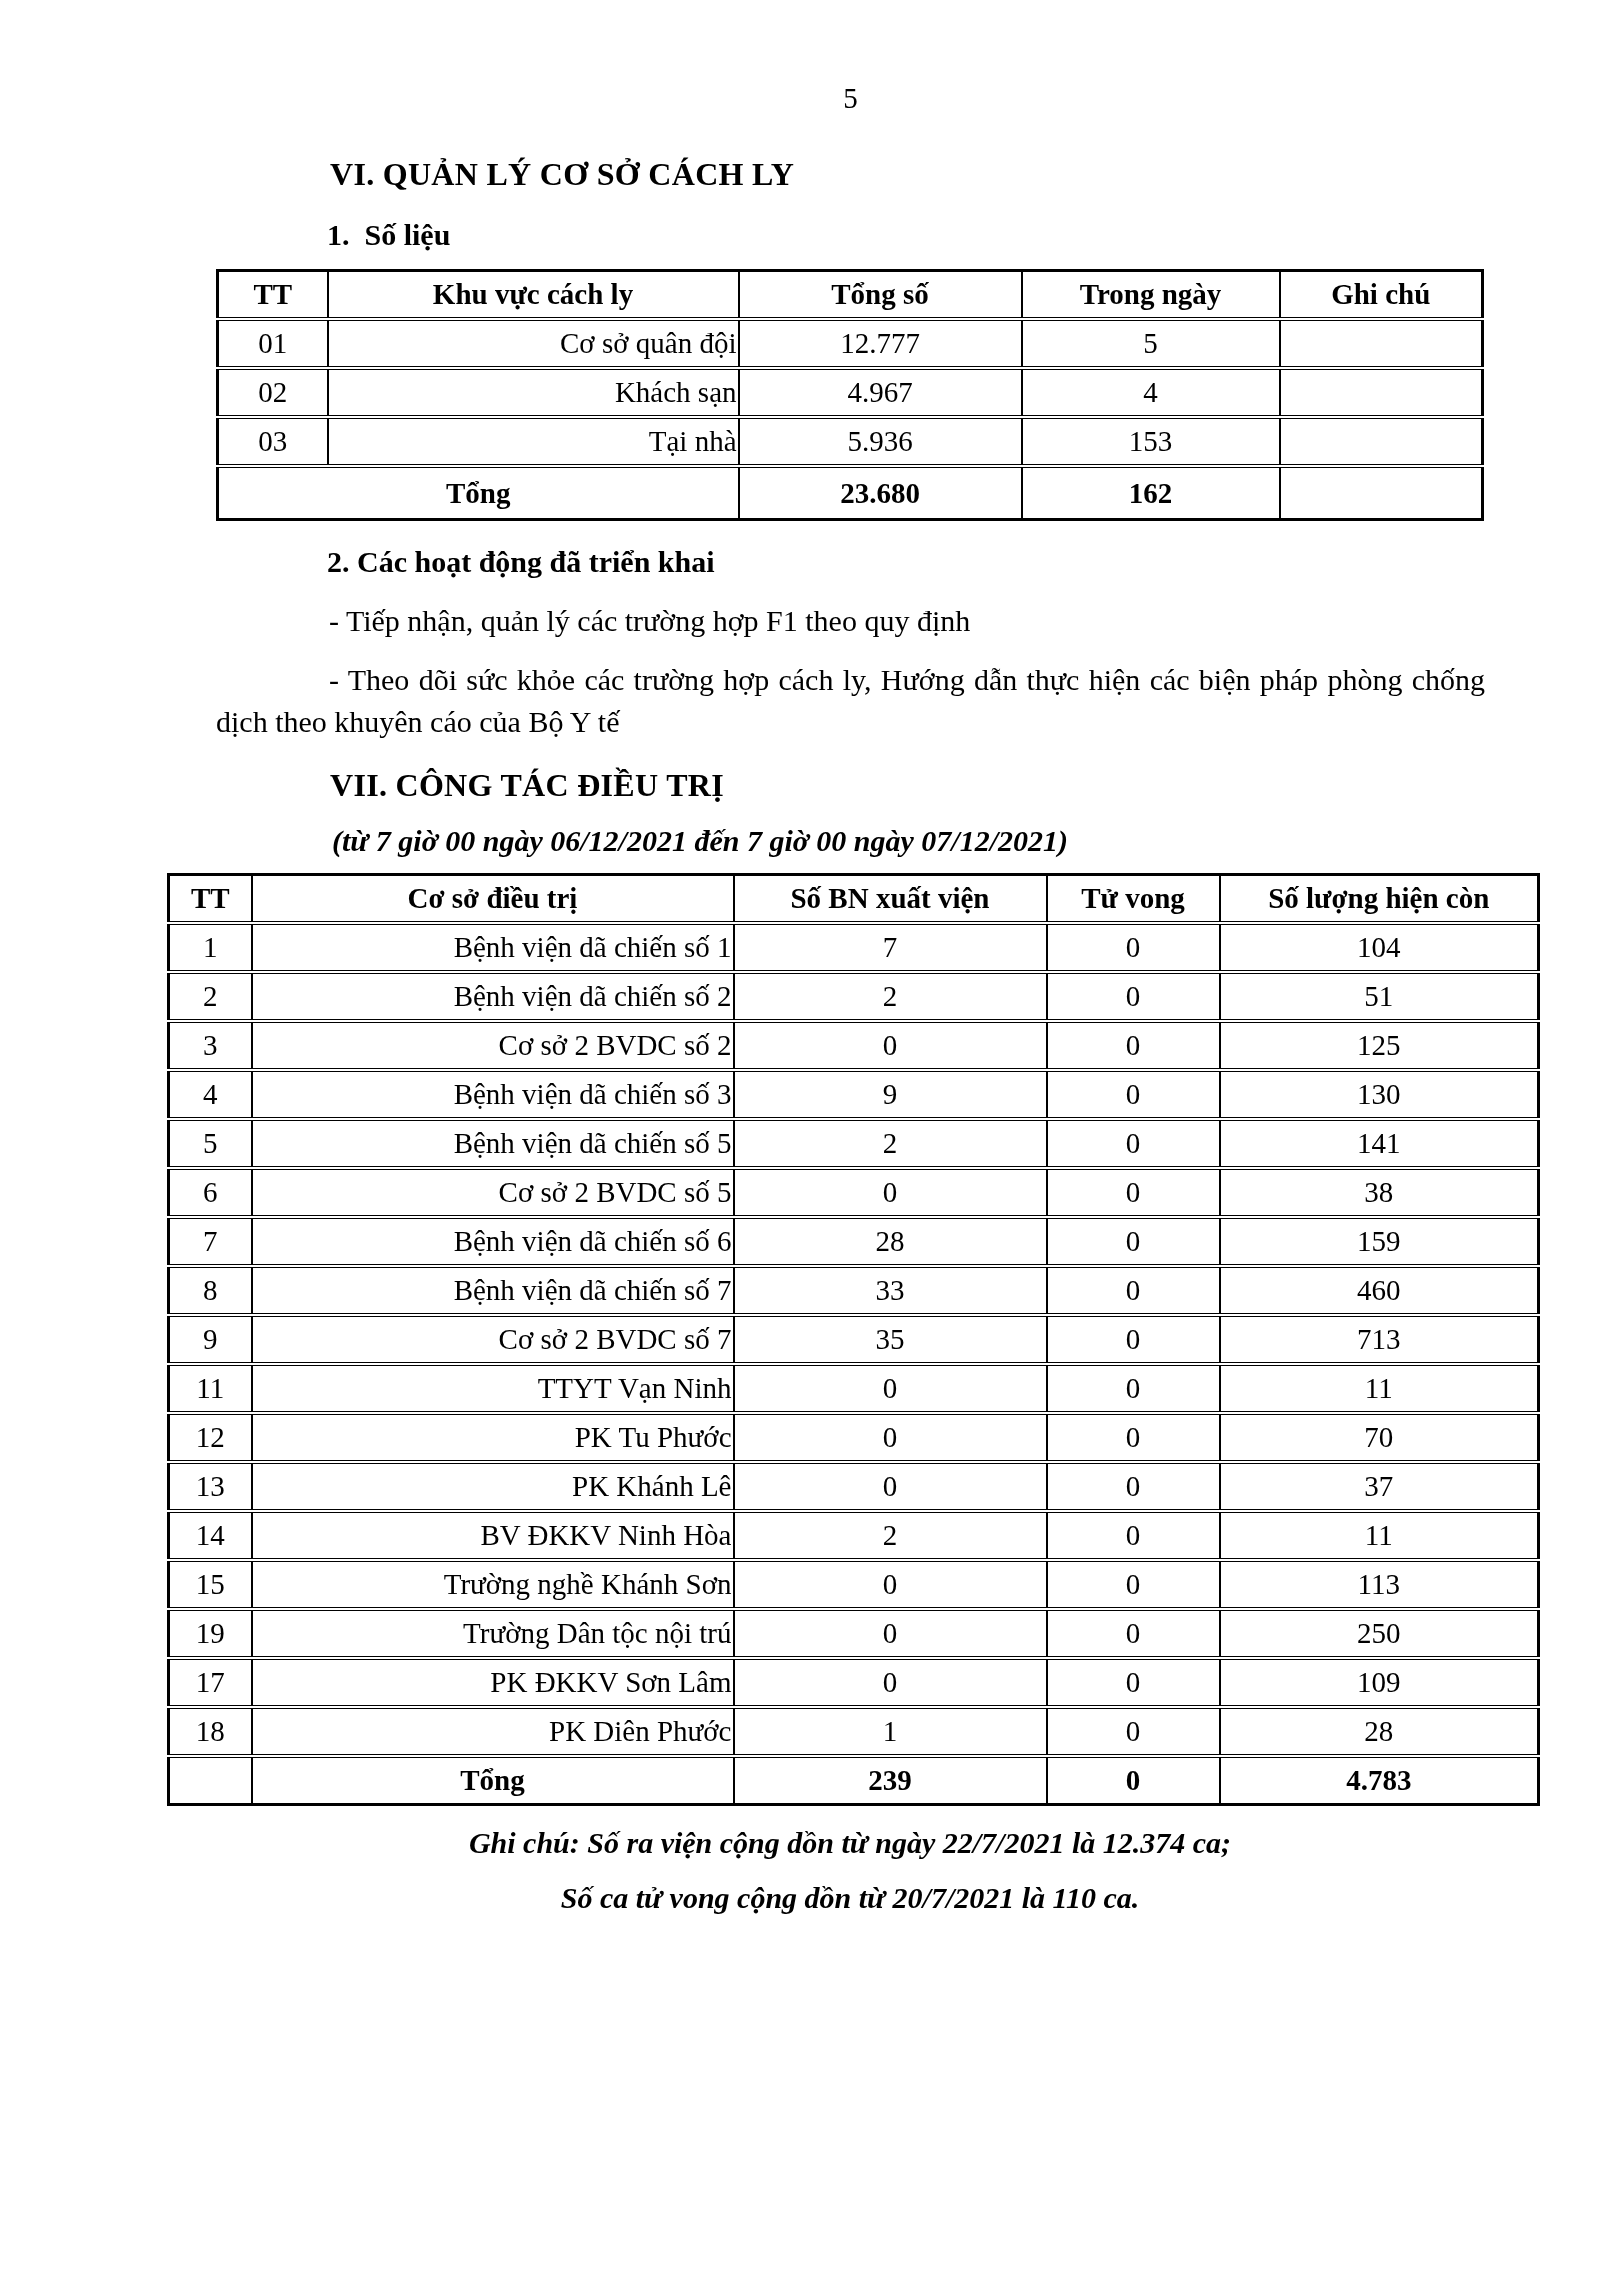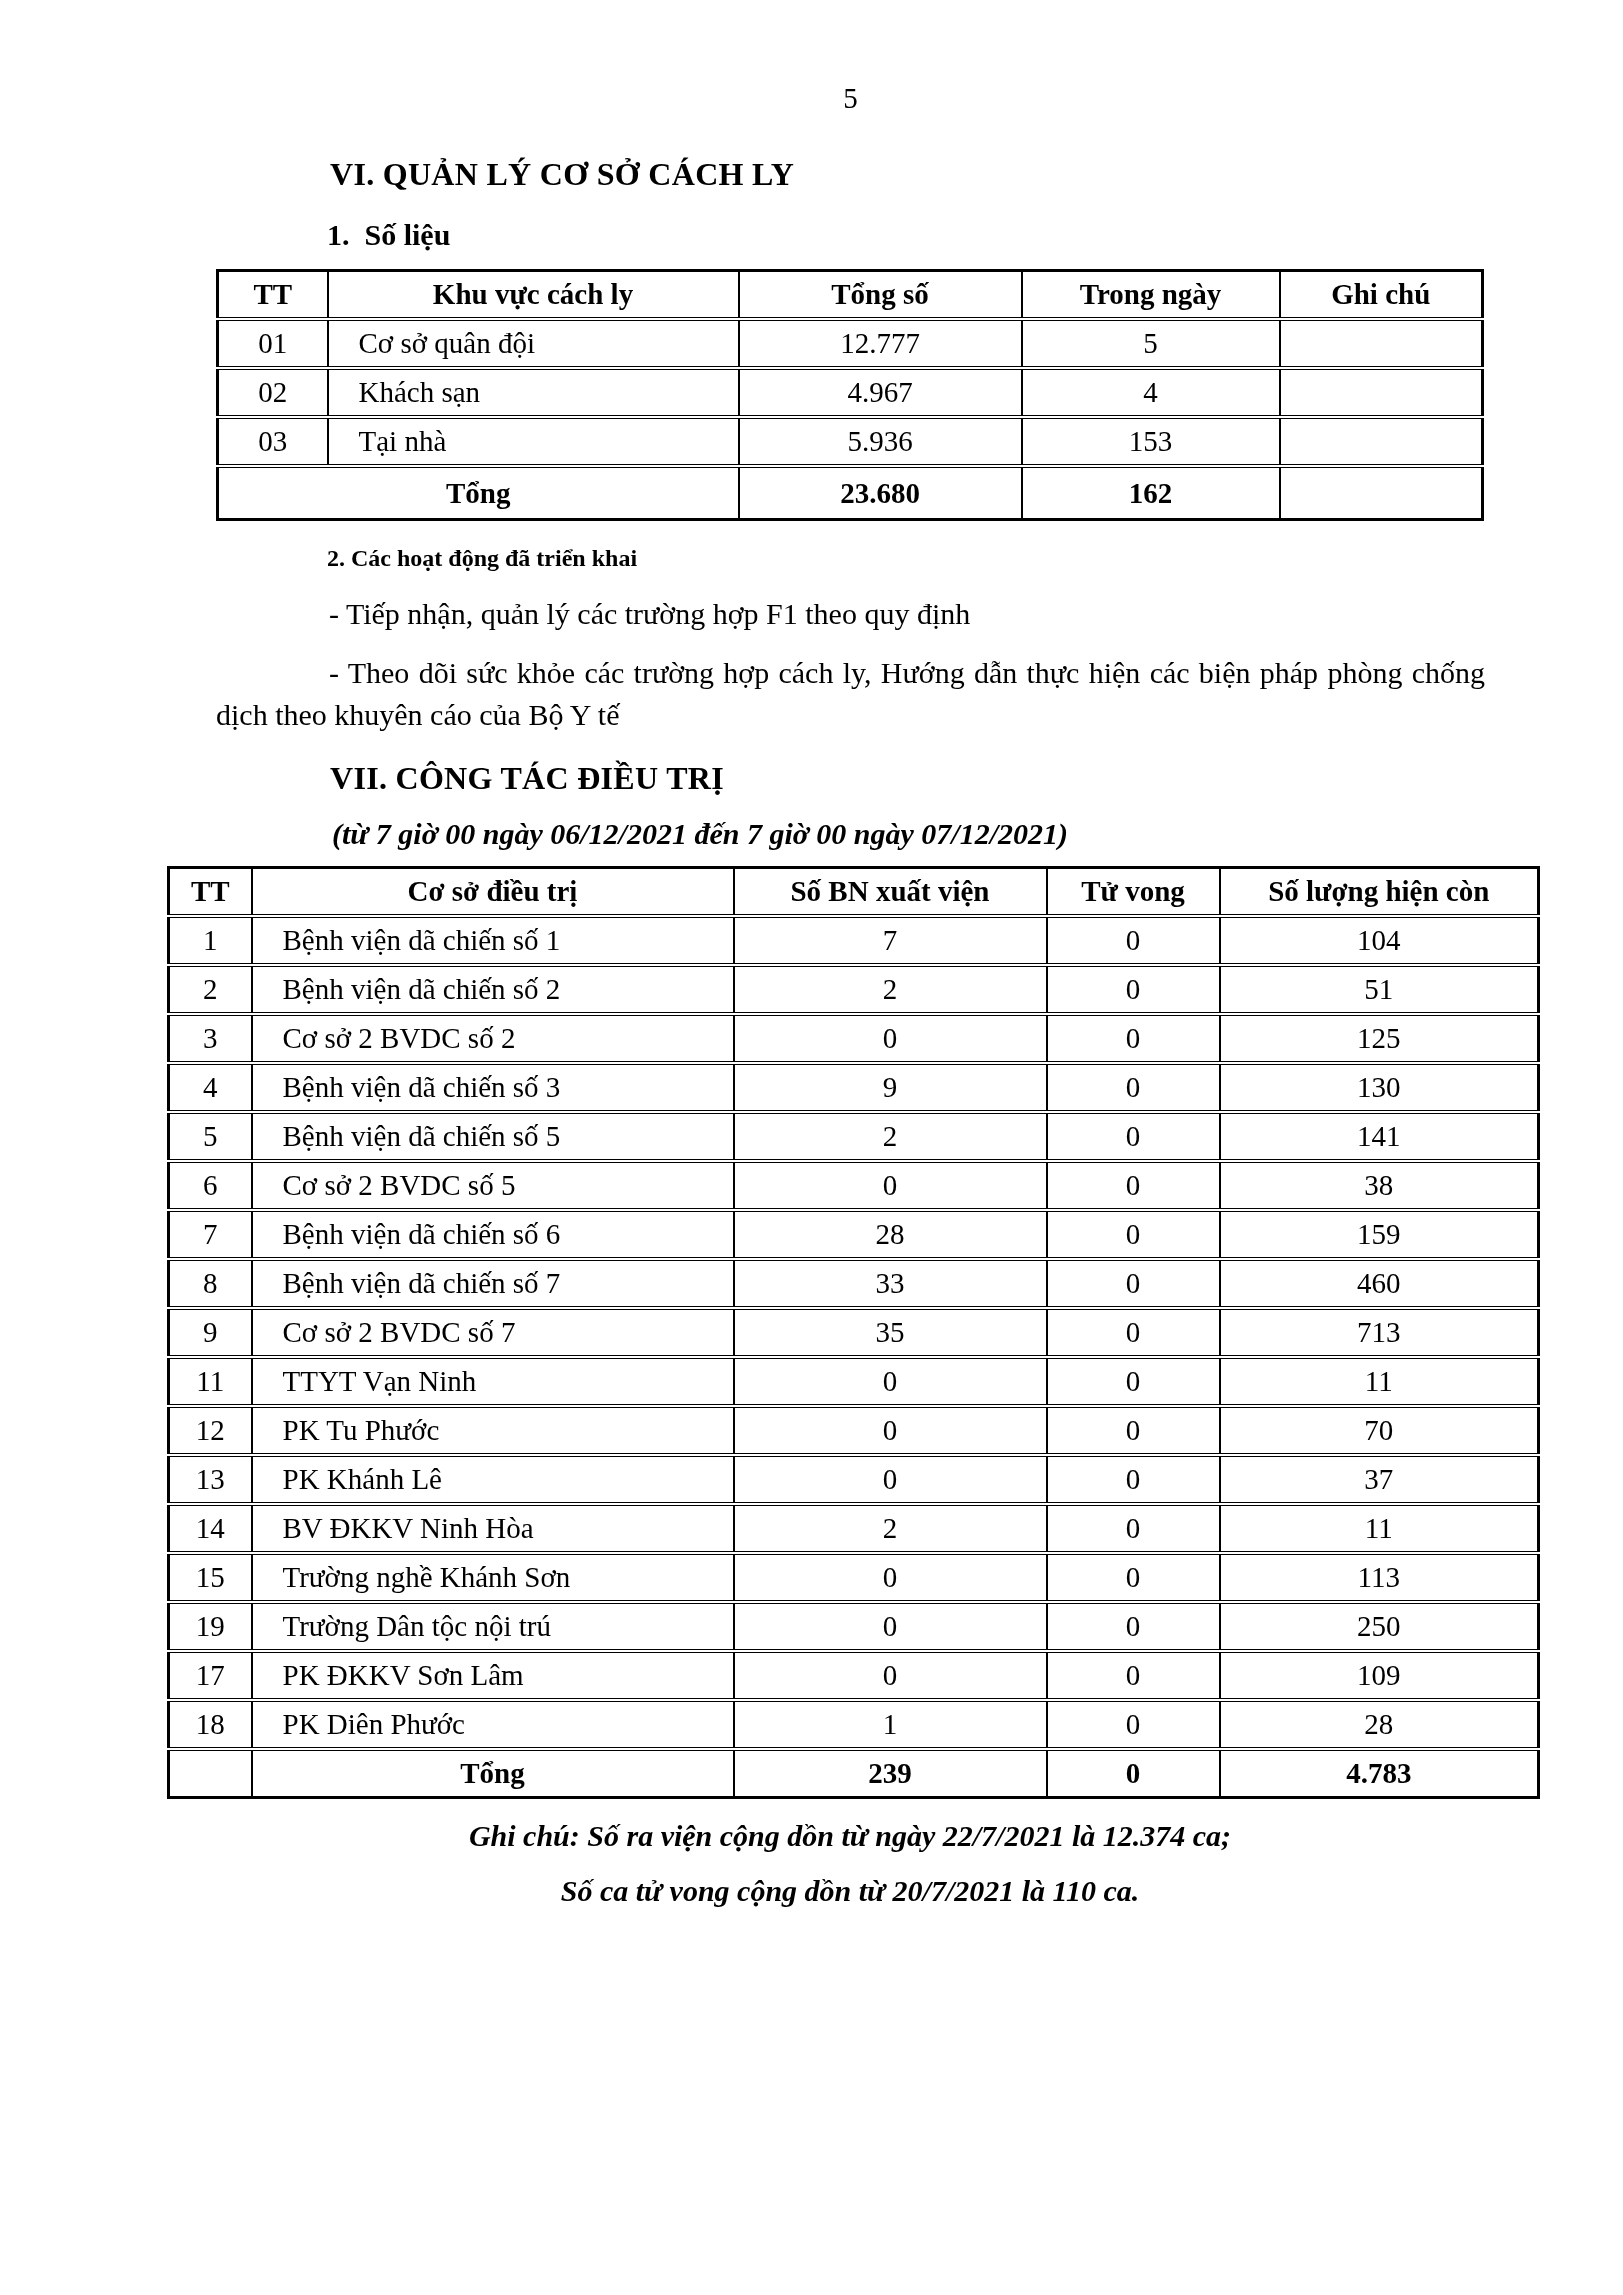--- a/index.html
+++ b/index.html
@@ -4,36 +4,36 @@
 <style>
   html,body{margin:0;padding:0;}
   body{
     width:1623px;height:2295px;background:#ffffff;color:#000000;
     font-family:"Liberation Serif","DejaVu Serif",serif;
     position:relative;overflow:hidden;
   }
   .pageno{margin:82px 0 0 216px;width:1269px;text-align:center;font-size:29px;}
   .h-main{margin:41px 0 0 330px;font-size:32px;font-weight:bold;letter-spacing:0.3px;}
   .h-sub{margin:25px 0 0 327px;font-size:30px;font-weight:bold;white-space:pre;}
-  .h-sub2{margin:23.6px 0 0 327px;font-size:24px;font-weight:bold;}
+  .h-sub2{margin:23.6px 0 0 327px;font-size:30px;font-weight:bold;}
   .bullet1{margin:22px 137px 0 216px;font-size:30px;text-indent:113px;line-height:1.3;}
   .bullet2{margin:19.6px 138px 0 216px;font-size:30px;text-indent:113px;line-height:1.38;text-align:justify;}
   .subtitle{margin:19.6px 0 0 332px;font-size:30px;font-weight:bold;font-style:italic;}
   .note{margin:19.6px 0 0 196px;width:1308px;text-align:center;font-size:30px;font-weight:bold;font-style:italic;}
   .note2{margin-top:21px;}
 
   table{border-collapse:collapse;border:3.3px solid #000;table-layout:fixed;font-size:29px;}
   #quarantine-table{margin:17px 0 0 216px;width:1265px;}
   #treatment-table{margin:15.7px 0 0 167px;width:1370px;}
   th,td{border-left:2px solid #000;border-right:2px solid #000;
         vertical-align:middle;text-align:center;overflow:hidden;}
   thead th{border-top:3.3px solid #000;font-weight:bold;height:43px;}
   tbody td{border-top:4.6px double #000;height:43px;}
   #quarantine-table .total-tr td{height:48px;}
-  td.name-col{text-align:left;padding-left:30px;}
+  td.name-col{text-align:right;padding-left:30px;}
   .total-tr td{font-weight:bold;}
   .total-label{text-align:center;}
 </style>
 </head>
 <body>
 
 <div class="pageno">5</div>
 
 <div class="h-main">VI. QUẢN LÝ CƠ SỞ CÁCH LY</div>
 <div class="h-sub">1.  Số liệu</div>

